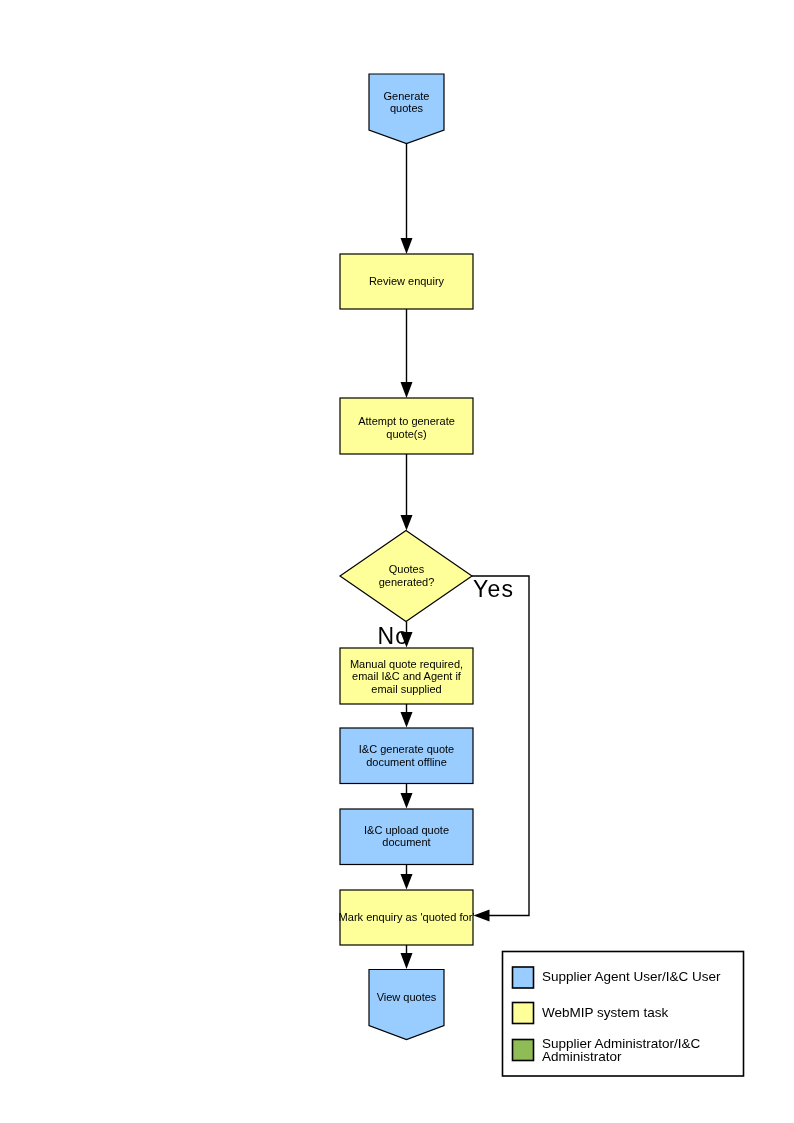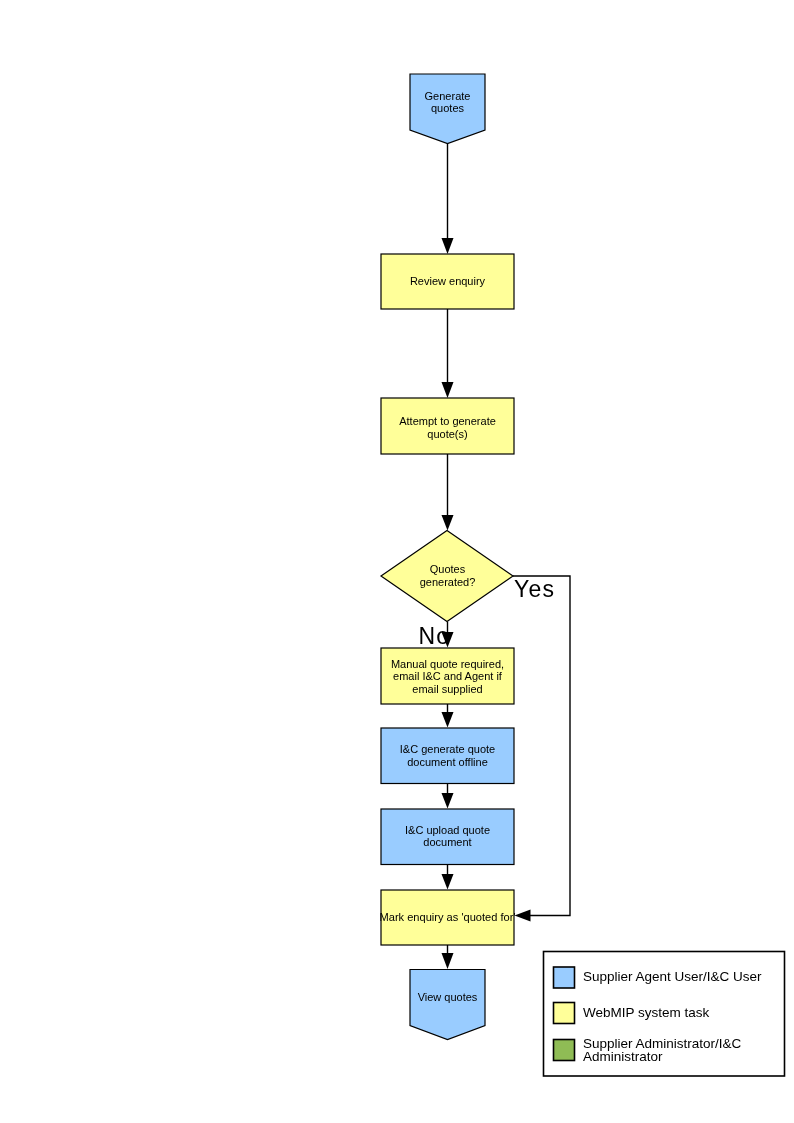--- a/index.html
+++ b/index.html
@@ -4,21 +4,21 @@
 <style>
   html,body{margin:0;padding:0;background:#ffffff;}
   svg{display:block;transform:translateZ(0);will-change:transform;}
   text{font-family:"Liberation Sans",sans-serif;fill:#000000;}
   .t{font-size:11px;text-anchor:middle;}
   .leg{font-size:13.5px;text-anchor:start;}
   .big{font-size:23px;letter-spacing:1.2px;text-anchor:start;}
 </style>
 </head>
 <body>
-<div style="transform:translateZ(0);width:732px;height:1123px;padding-left:41px;">
+<div style="transform:translateZ(0);width:732px;height:1123px;">
 <svg width="794" height="1123" viewBox="0 0 794 1123" xmlns="http://www.w3.org/2000/svg">
   <rect x="0" y="0" width="794" height="1123" fill="#ffffff"></rect>
 
   <g stroke="#000000" stroke-width="1.4" fill="none">
     <line x1="406.5" y1="143.5" x2="406.5" y2="239"></line>
     <line x1="406.5" y1="309" x2="406.5" y2="383"></line>
     <line x1="406.5" y1="454" x2="406.5" y2="516"></line>
     <line x1="406.5" y1="621.5" x2="406.5" y2="633"></line>
     <line x1="406.5" y1="704" x2="406.5" y2="713"></line>
     <line x1="406.5" y1="783.5" x2="406.5" y2="794"></line>

